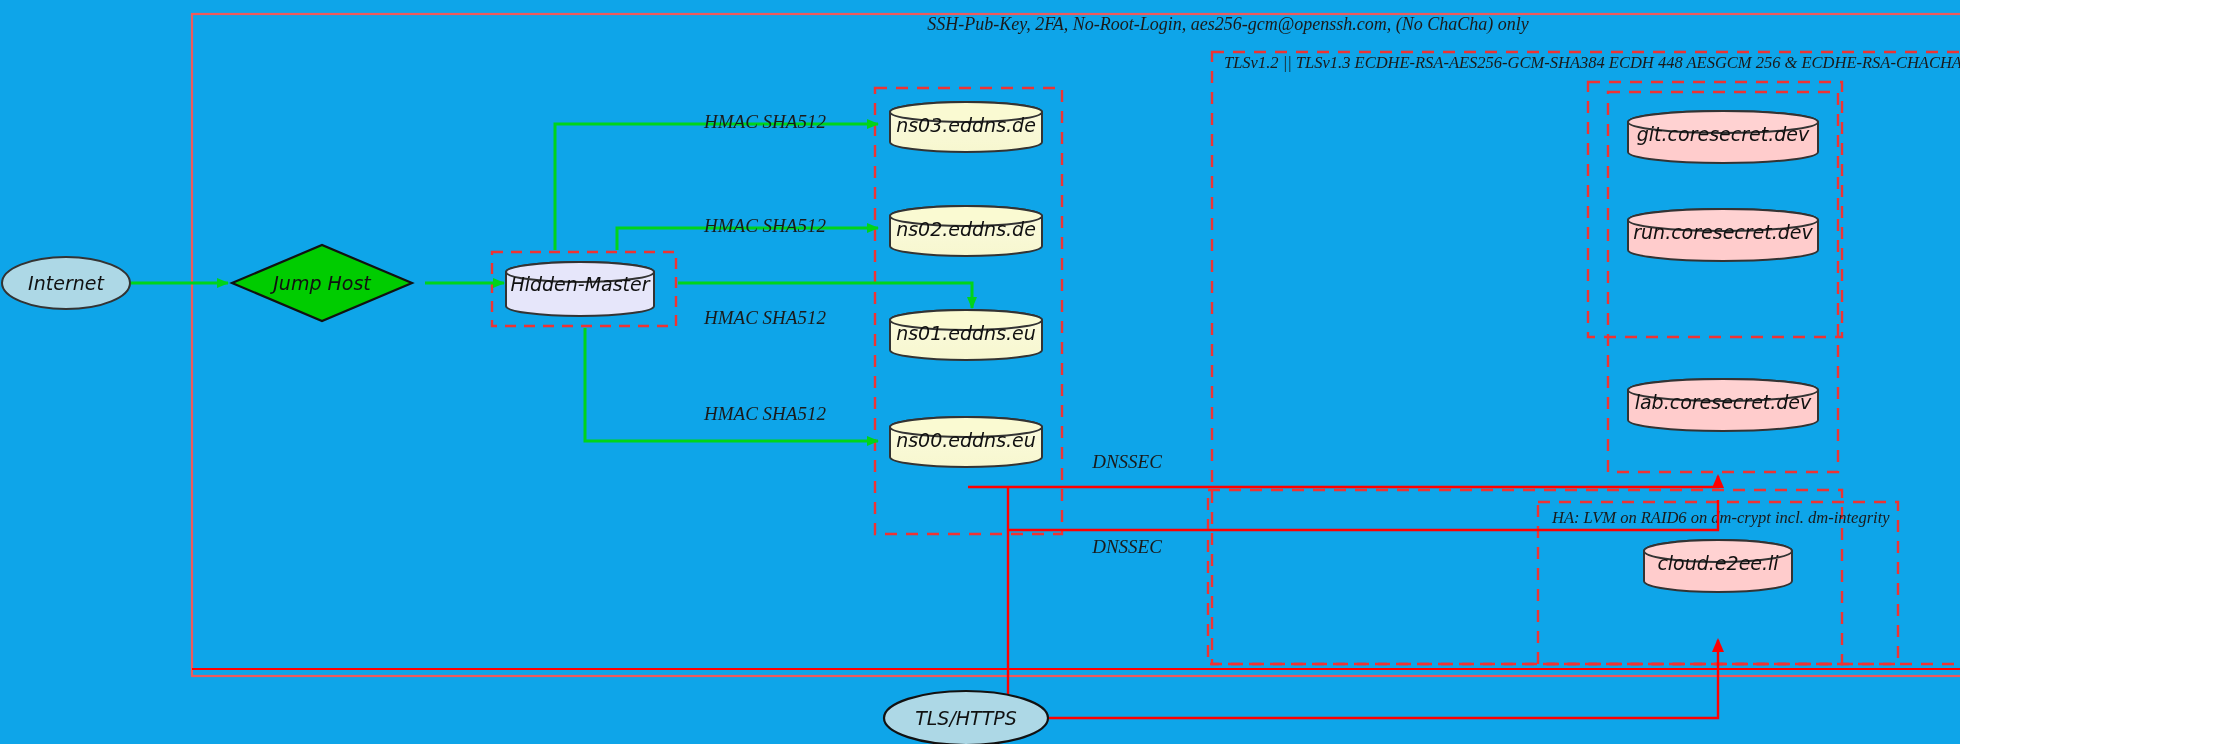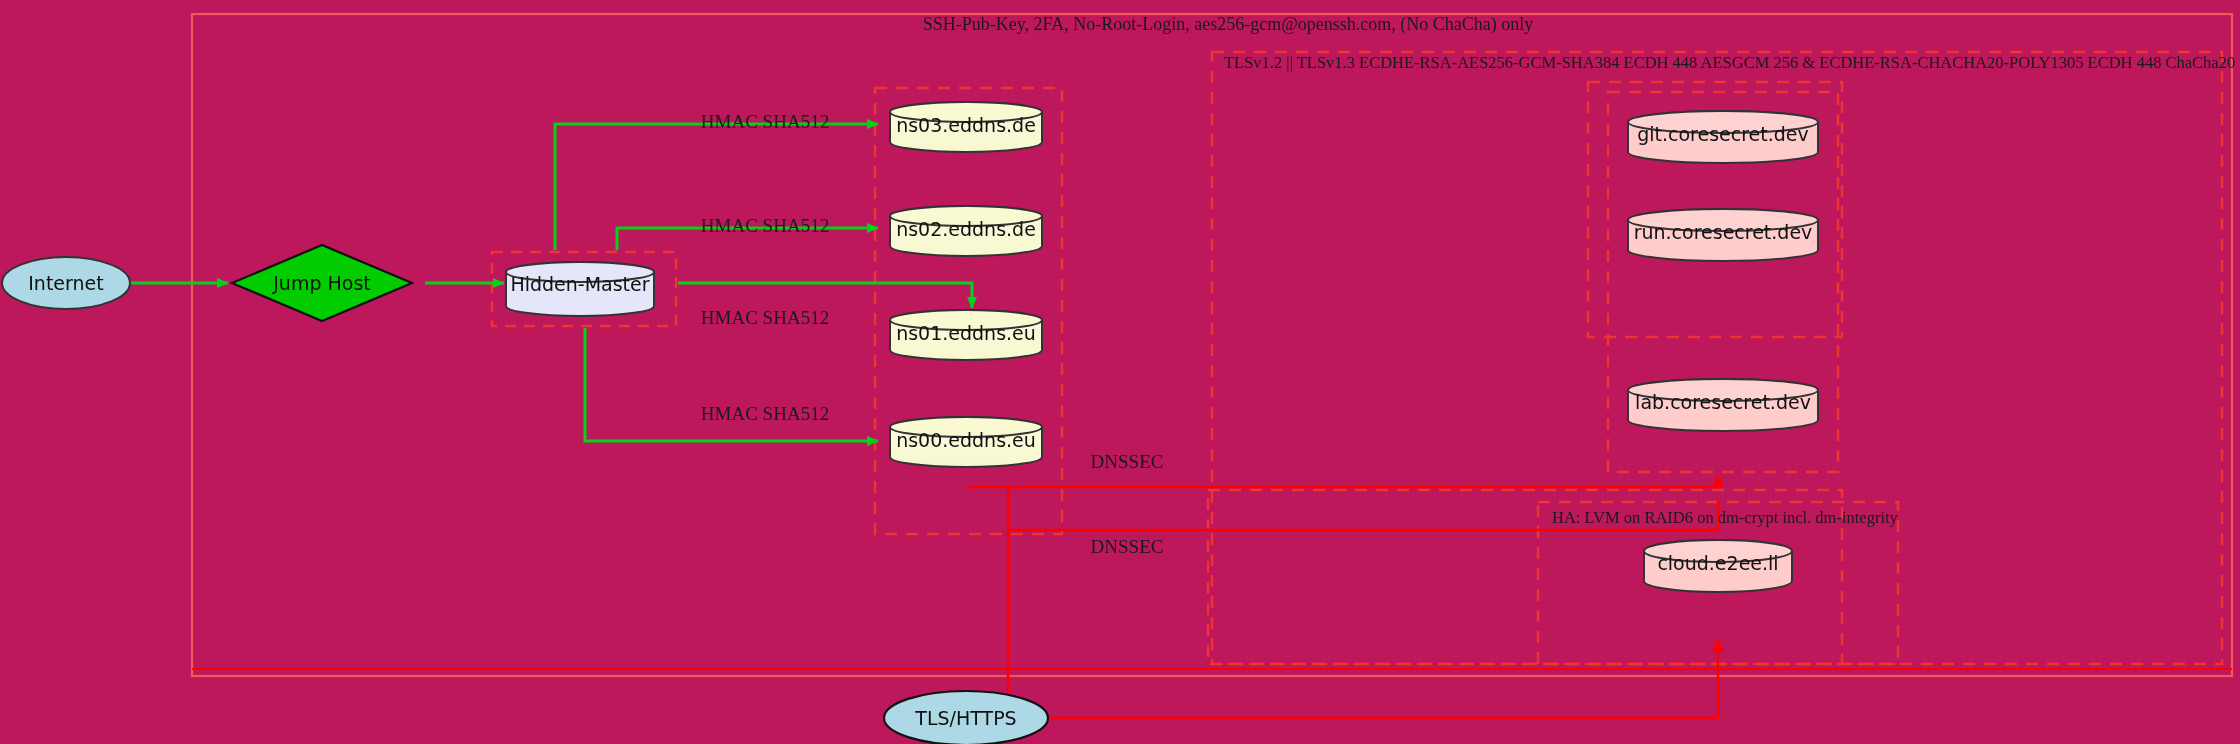--- a/index.html
+++ b/index.html
@@ -1,17 +1,17 @@
 <!DOCTYPE html>
 <html><head>
 <meta charset="utf-8">
 <style>
   html,body{margin:0;padding:0;background:#ffffff;}
   body{font-family:"Liberation Sans",sans-serif;}
-  #stage{position:relative;width:2240px;height:744px;background:#be185d;overflow:hidden;}
+  #stage{position:relative;width:1960px;height:744px;background:#0ea5e9;overflow:hidden;font-style:italic;}
   #svgroot{position:absolute;left:0;top:0;width:2240px;height:744px;}
   .serif-lbl{font-family:"Liberation Serif",serif;fill:#1a1a1a;}
   .node-lbl{font-family:"DejaVu Sans",sans-serif;fill:#111111;}
   .edge-lbl{font-family:"Liberation Serif",serif;fill:#1a1a1a;font-size:19px;}
   text{dominant-baseline:middle;}
 </style>
 </head>
 <body>
 
 <div id="stage">

